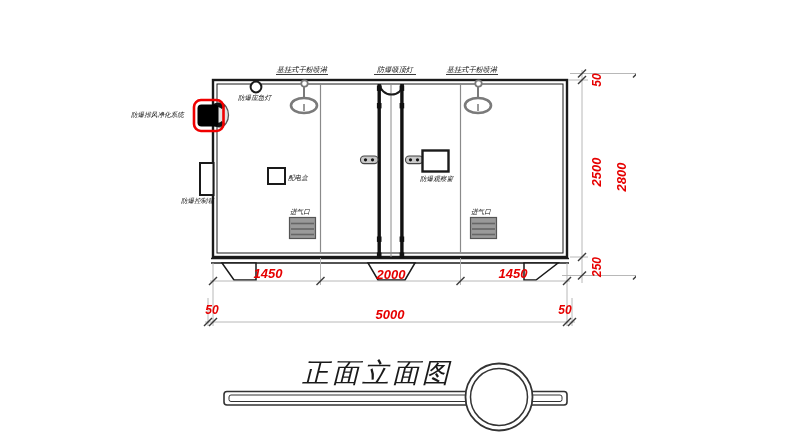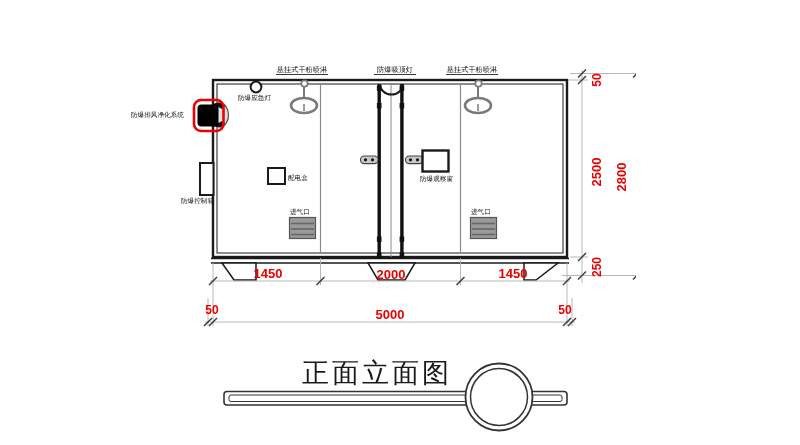--- a/index.html
+++ b/index.html
@@ -1,17 +1,17 @@
 <!DOCTYPE html>
 <html><head>
 <meta charset="utf-8">
 <style>
   html,body{margin:0;padding:0;background:#ffffff;}
   .canvas{position:relative;width:636px;height:445px;background:#ffffff;overflow:hidden;
-          font-family:"Liberation Sans", sans-serif;}
+          font-family:"Liberation Sans", sans-serif;font-style:italic;}
   svg{position:absolute;left:0;top:0;}
   .ln{stroke:#1a1a1a;fill:none;}
   .w25{stroke-width:2.4;}
   .w2{stroke-width:2;}
   .w15{stroke-width:1.5;}
   .w1{stroke-width:1;}
   .gray{stroke:#8a8a8a;}
   .fillw{fill:#ffffff;}
   .dim{stroke:#b0b0b0;stroke-width:0.9;fill:none;}
   .tick{stroke:#3a3a3a;stroke-width:1.4;}

